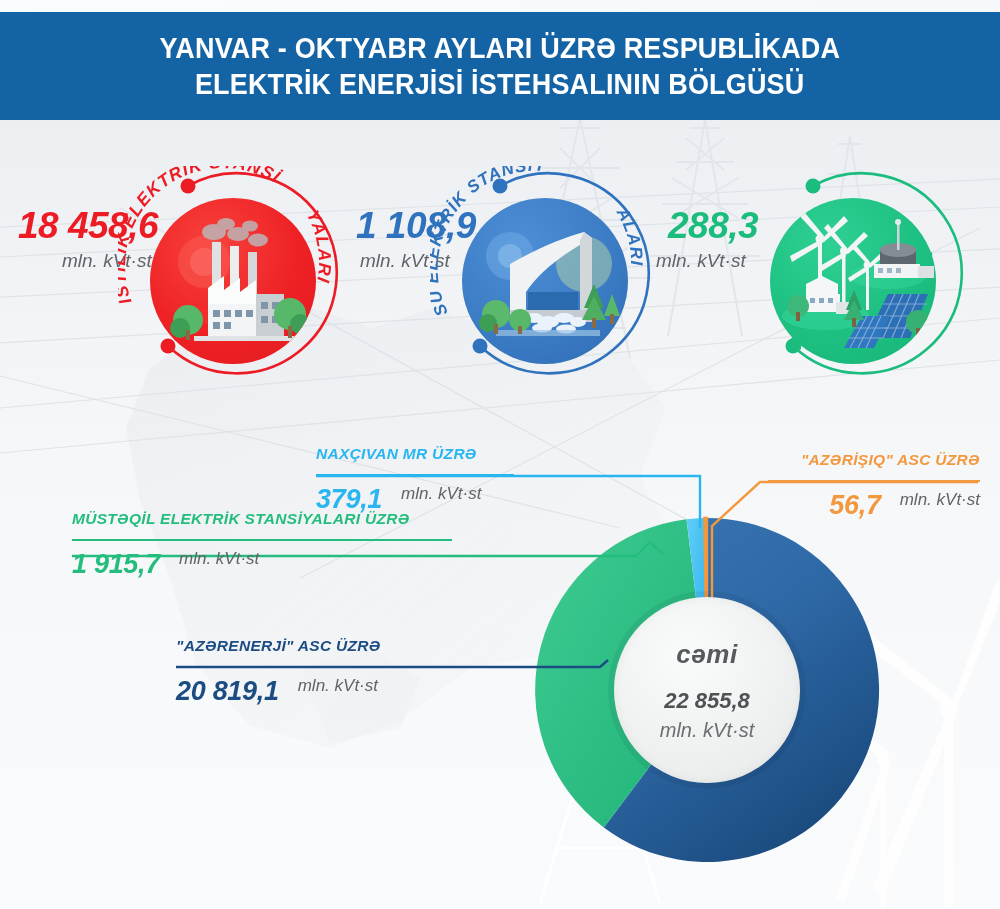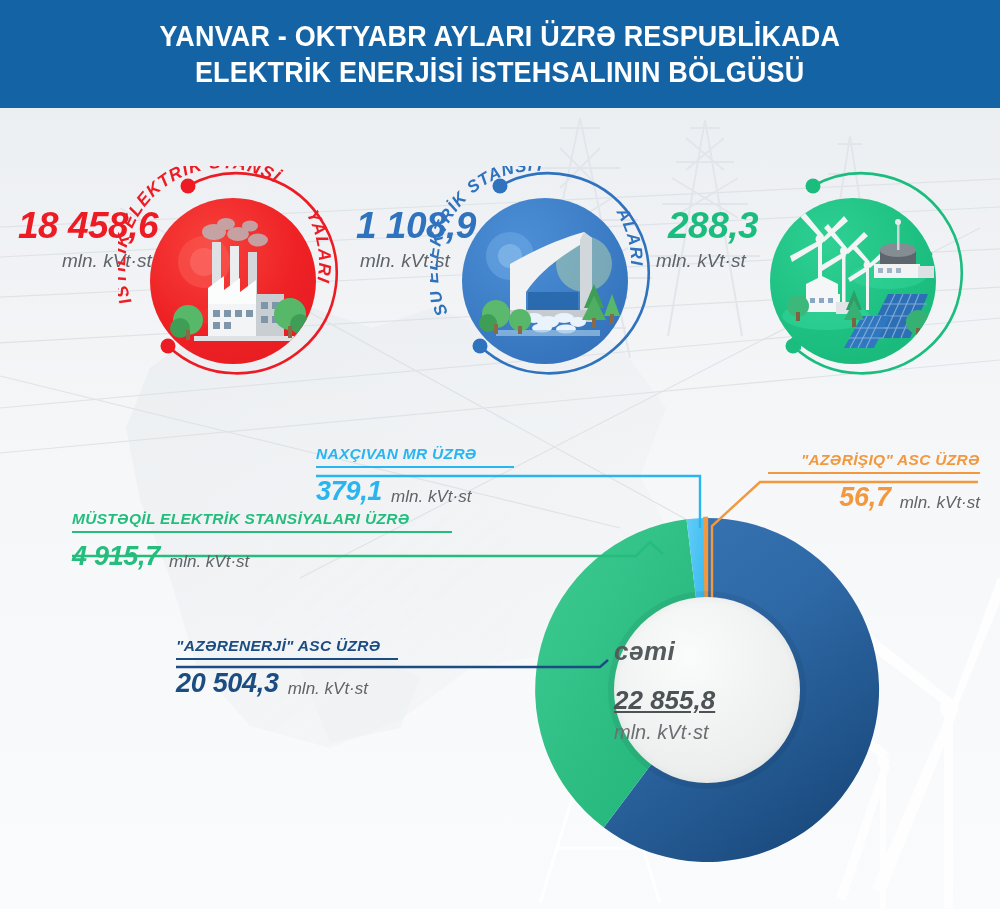--- a/index.html
+++ b/index.html
@@ -11,21 +11,21 @@
   }
   #page {
     position: relative;
     width: 1000px; height: 909px;
     overflow: hidden;
     background: linear-gradient(165deg, #fbfcfd 0%, #f3f5f7 38%, #eef1f4 62%, #f7f8fa 100%);
   }
 
   
   #header {
-    position: absolute; left: 0; top: 0;
+    position: absolute; left: 0; top: 12px;
     width: 1000px; height: 108px;
     background: #1464a5;
     display: flex; flex-direction: column;
     align-items: center; justify-content: center;
   }
   #header .line {
     color: #ffffff;
     font-size: 29px;
     font-weight: 700;
     letter-spacing: 0.2px;
@@ -63,50 +63,50 @@
   }
 
   
   .dlabel { position: absolute; }
   .dlabel .cap {
     font-size: 15.5px;
     font-weight: 700;
     font-style: italic;
     white-space: nowrap;
     letter-spacing: 0.3px;
-    padding-bottom: 3px;
+    padding-bottom: 11px;
   }
   .dlabel .rule { height: 2px; width: 100%; }
   .dlabel .valrow {
-    display: flex; align-items: flex-end; gap: 9px;
+    display: flex; align-items: flex-start; gap: 19px;
     margin-top: 8px; white-space: nowrap;
   }
   .dlabel .val {
     font-size: 27px; font-weight: 700; font-style: italic;
     letter-spacing: -0.3px;
   }
   .dlabel .unit {
     font-size: 17px; font-style: italic; color: #5e6468; font-weight: 400;
   }
   .dlabel.right { text-align: right; }
   .dlabel.right .valrow { justify-content: flex-end; }
 
   
   #donut-center {
     position: absolute;
     left: 614px; top: 597px;
     width: 186px; height: 186px;
     border-radius: 50%;
     background: radial-gradient(circle at 40% 32%, #fafbfb 0%, #eceeee 72%, #e4e6e6 100%);
     display: flex; flex-direction: column;
-    justify-content: center;
+    align-items: center; justify-content: center;
     box-shadow: inset 0 0 10px rgba(0,0,0,.05);
   }
   #donut-center .c1 { font-size: 26px; font-weight: 700; font-style: italic; color:#555a5d; letter-spacing:.5px;}
-  #donut-center .c2 { font-size: 26px; font-weight: 700; font-style: italic; color:#4d5255; margin-top:18px;text-decoration:underline;}
+  #donut-center .c2 { font-size: 22px; font-weight: 700; font-style: italic; color:#4d5255; margin-top:18px;}
   #donut-center .c3 { font-size: 20px; font-style: italic; color:#6a6f72; margin-top:5px;}
 </style>
 </head>
 <body>
 
 <div id="page">
 
   <svg class="bgart" viewBox="0 0 1000 801" preserveAspectRatio="none">
     <defs>
       <linearGradient id="mapg" x1="0" y1="0" x2="1" y2="1">
@@ -467,27 +467,27 @@
     <div class="valrow">
       <span class="val" style="color:#f2983e;font-style:italic;">56,7</span>
       <span class="unit">mln. kVt·st</span>
     </div>
   </div>
 
   <div class="dlabel" style="left:72px;top:510px;width:380px;">
     <div class="cap" style="color:#24bd7e;">MÜSTƏQİL ELEKTRİK STANSİYALARI ÜZRƏ</div>
     <div class="rule" style="background:#24bd7e;"></div>
     <div class="valrow">
-      <span class="val" style="color:#24bd7e;">4 915,7</span>
+      <span class="val" style="color:#24bd7e;">1 915,7</span>
       <span class="unit">mln. kVt·st</span>
     </div>
   </div>
 
   <div class="dlabel" style="left:176px;top:637px;width:222px;">
     <div class="cap" style="color:#1c4d82;">"AZƏRENERJİ" ASC ÜZRƏ</div>
     <div class="rule" style="background:#1c4d82;"></div>
     <div class="valrow">
-      <span class="val" style="color:#1c4d82;">20 504,3</span>
+      <span class="val" style="color:#1c4d82;">20 819,1</span>
       <span class="unit">mln. kVt·st</span>
     </div>
   </div>
 
 </div>
 
 </body></html>

